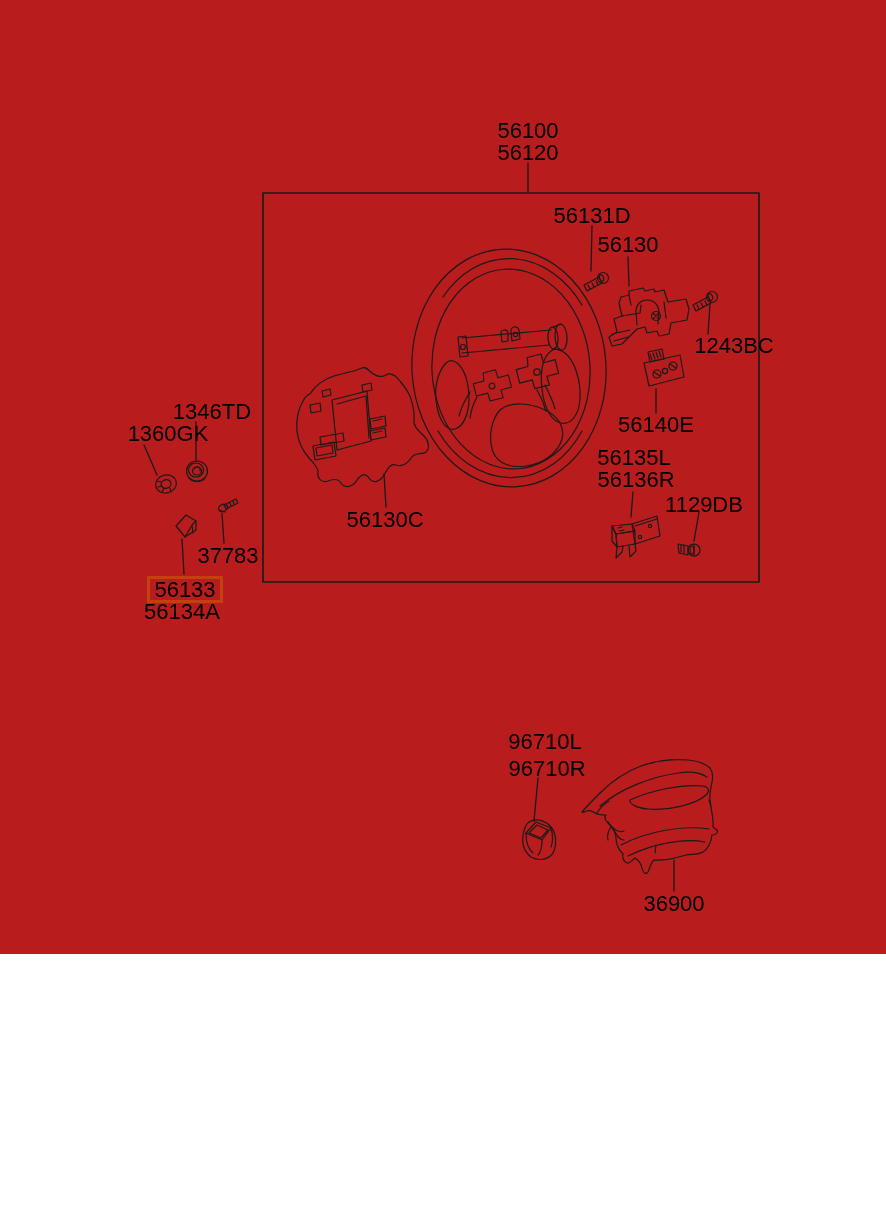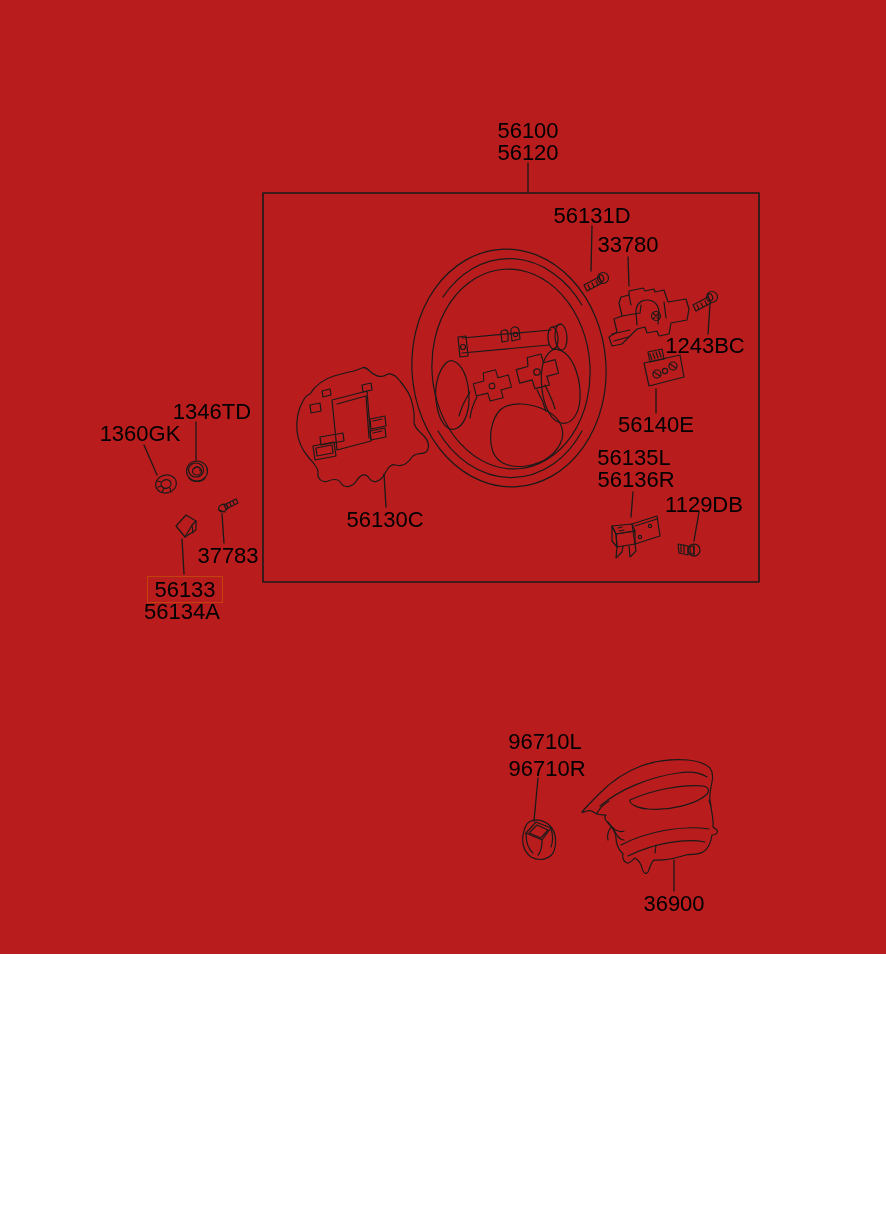--- a/index.html
+++ b/index.html
@@ -16,21 +16,21 @@
     transform:translateX(-50%);
     font-size:22px;
     line-height:22px;
     color:#000000;
     white-space:nowrap;
   }
   .hl-box{
     position:absolute;
     left:147px;top:576px;
     width:76px;height:27px;
-    border:1px solid #c2410c;
+    border:3px solid #c2410c;
     box-sizing:border-box;
     display:flex;align-items:center;justify-content:center;
   }
   .hl-box .lbl{position:static;transform:none;}
 </style>
 </head>
 <body>
 
 <div class="stage">
 
@@ -224,29 +224,29 @@
       <path d="M621,845 C648,831 683,825 709,829"></path>
       <path d="M628,856 C654,843 686,838 705,842"></path>
       <path d="M656,845 L655,853"></path>
       <path d="M709,800 L711,806"></path>
     </g>
   </svg>
 
   <div class="lbl" style="left:528px;top:120px">56100</div>
   <div class="lbl" style="left:528px;top:142px">56120</div>
   <div class="lbl" style="left:592px;top:205px">56131D</div>
-  <div class="lbl" style="left:628px;top:234px">33780</div>
-  <div class="lbl" style="left:705px;top:335px">1243BC</div>
+  <div class="lbl" style="left:628px;top:234px">56130</div>
+  <div class="lbl" style="left:734px;top:335px">1243BC</div>
   <div class="lbl" style="left:656px;top:414px">56140E</div>
   <div class="lbl" style="left:634px;top:447px">56135L</div>
   <div class="lbl" style="left:636px;top:469px">56136R</div>
   <div class="lbl" style="left:704px;top:494px">1129DB</div>
   <div class="lbl" style="left:385px;top:509px">56130C</div>
   <div class="lbl" style="left:212px;top:401px">1346TD</div>
-  <div class="lbl" style="left:140px;top:423px">1360GK</div>
+  <div class="lbl" style="left:168px;top:423px">1360GK</div>
   <div class="lbl" style="left:228px;top:545px">37783</div>
 
   <div class="hl-box">
     <div class="lbl">56133</div>
   </div>
 
   <div class="lbl" style="left:182px;top:601px">56134A</div>
   <div class="lbl" style="left:545px;top:731px">96710L</div>
   <div class="lbl" style="left:547px;top:758px">96710R</div>
   <div class="lbl" style="left:674px;top:893px">36900</div>

